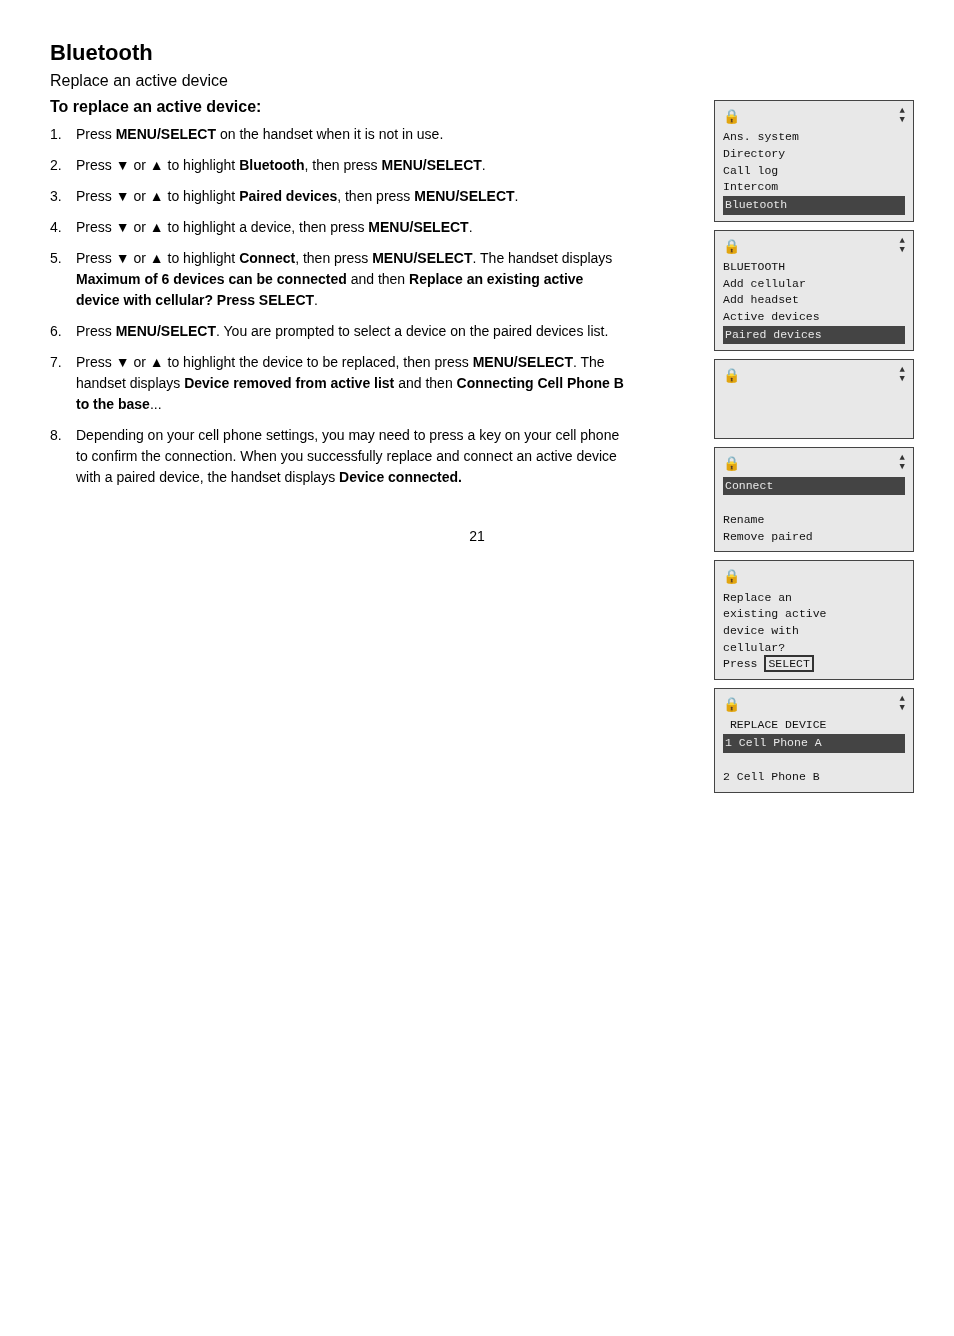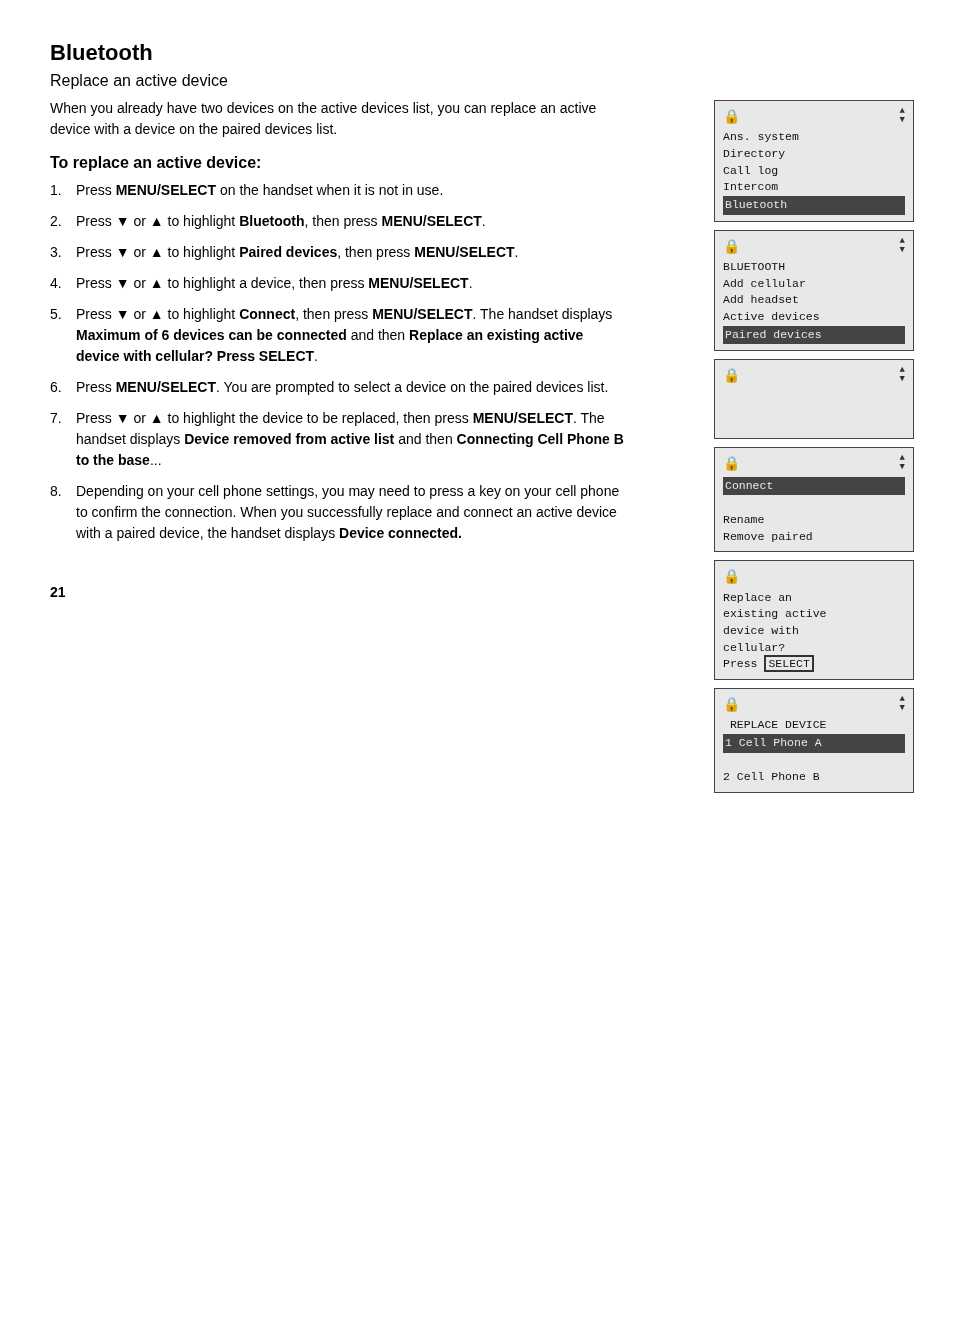--- a/index.html
+++ b/index.html
@@ -105,35 +105,34 @@
       display: block;
       padding: 1px 2px;
     }
     .lcd-select-box {
       border: 2px solid #333;
       display: inline;
       padding: 0 2px;
       text-align: center;
     }
     .page-number {
+      text-align: center;
       margin-top: 40px;
       font-size: 14px;
-      font-weight: bold;
     }
     .content-area {
       max-width: 620px;
     }
   </style>
 </head>
 <body>
 
 <div class="content-area">
   <h1 class="page-title">Bluetooth</h1>
   <h2 class="section-title">Replace an active device</h2>
-  <p class="intro-text">When you already have two devices on the active devices list, you can replace an active device with a device on the paired devices list.</p>
   <p class="subsection-title">To replace an active device:</p>
 
   <ol class="steps-list">
     <li>
       <span class="step-num">1.</span>
       <span class="step-text">Press <b>MENU/SELECT</b> on the handset when it is not in use.</span>
     </li>
     <li>
       <span class="step-num">2.</span>
       <span class="step-text">Press <b>▼</b> or <b>▲</b> to highlight <b>Bluetooth</b>, then press <b>MENU/SELECT</b>.</span>

